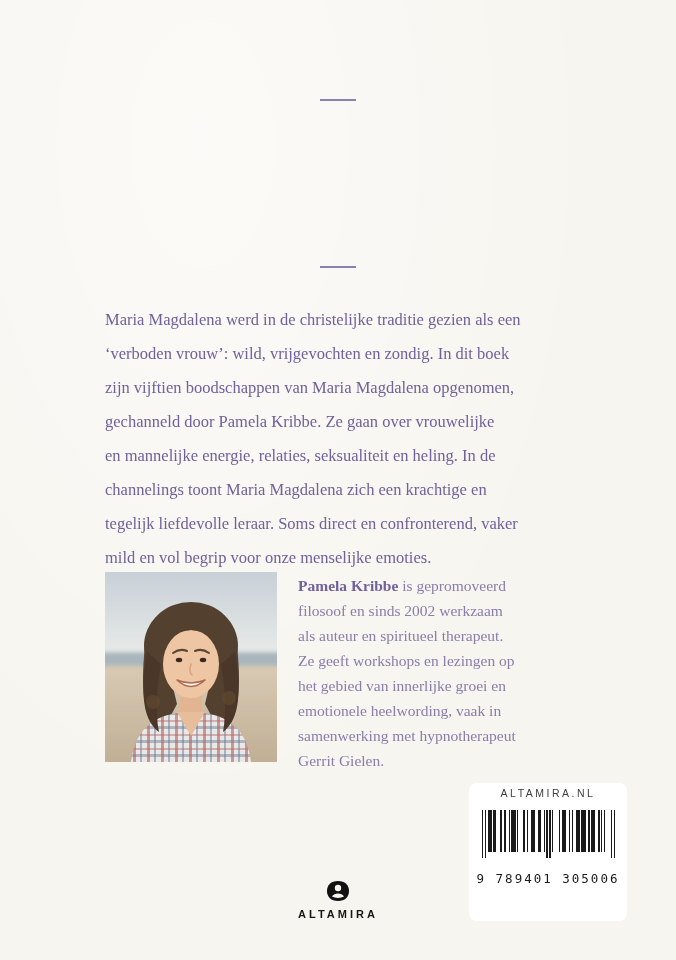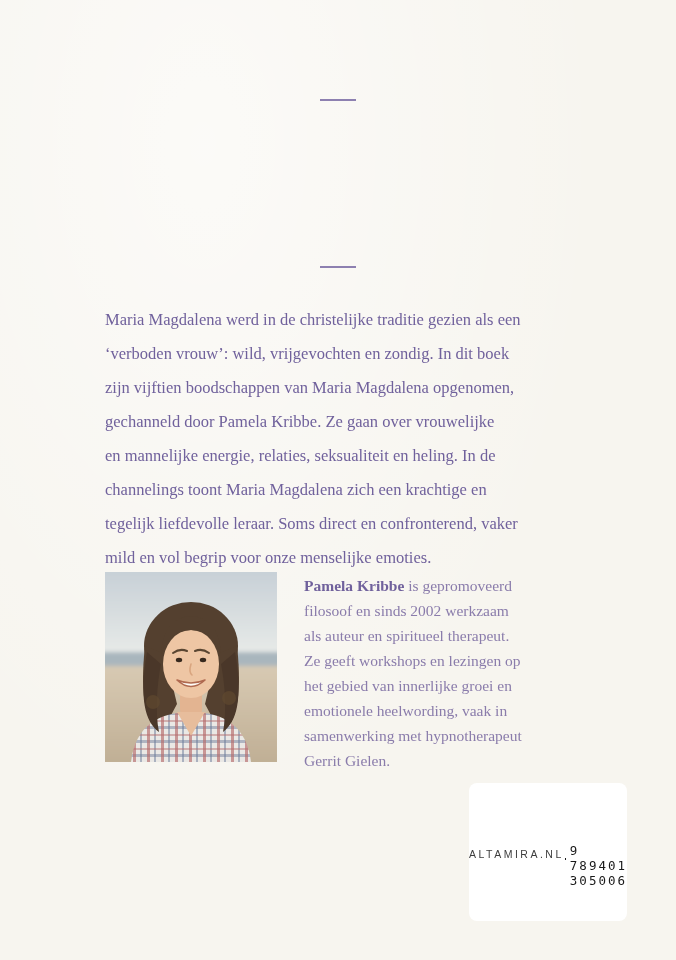--- a/index.html
+++ b/index.html
@@ -36,21 +36,21 @@
 
   .synopsis {
     position:absolute; top:303px; left:105px; width:480px;
     font-size:16.5px; line-height:34px;
     color:#70619c;
     white-space:pre-line;
   }
 
   .author-row {
     position:absolute; top:572px; left:105px; right:50px;
-    display:flex; gap:27px; align-items:flex-start;
+    display:flex; gap:21px; align-items:flex-start;
   }
   .photo { width:172px; height:190px; flex:none; overflow:hidden; }
   .photo svg { display:block; }
   .bio {
     font-size:15.5px; line-height:25px;
     color:#8a7cab; padding-top:1px;
   }
   .bio-name { font-weight:bold; color:#70619c; }
   .bio-rest { white-space:pre-line; }
 
@@ -62,22 +62,22 @@
   .publisher-name {
     font-family:"Liberation Sans", sans-serif;
     font-size:11px; font-weight:bold; letter-spacing:3px;
     color:#161616;
   }
 
   .barcode-box {
     position:absolute; right:49px; bottom:39px;
     width:158px; height:138px;
     background:#ffffff; border-radius:8px;
-    display:flex; flex-direction:row; align-items:center;
-    padding-top:14px; box-sizing:border-box;
+    display:flex; flex-direction:column; align-items:center;
+    padding-top:4px; box-sizing:border-box;
   }
   .bc-site {
     font-family:"Liberation Sans", sans-serif;
     font-size:10.5px; letter-spacing:2.5px;
     color:#3d3d3d; margin-bottom:11px;
   }
   .bc-bars { width:133px; height:48px; shape-rendering:crispEdges; }
   .bc-num {
     font-family:"DejaVu Sans Mono", monospace;
     font-size:12.5px; letter-spacing:2px;
@@ -166,20 +166,28 @@
 filosoof en sinds 2002 werkzaam
 als auteur en spiritueel therapeut.
 Ze geeft workshops en lezingen op
 het gebied van innerlijke groei en
 emotionele heelwording, vaak in
 samenwerking met hypnotherapeut
 Gerrit Gielen.</span>
     </div>
   </div>
 
+  <div class="publisher">
+    <svg width="26" height="24" viewBox="0 0 26 24" aria-hidden="true">
+      <path d="M13 2 C6 2 2 6 2 12 C2 18 6 22 13 22 C20 22 24 18 24 12 C24 6 20 2 13 2 Z" fill="#121212"></path>
+      <circle cx="13" cy="9" r="3.2" fill="#f7f5ef"></circle>
+      <path d="M7 17.5 C9 13.5 17 13.5 19 17.5 C15.8 19.4 10.2 19.4 7 17.5 Z" fill="#f7f5ef"></path>
+    </svg>
+    <div class="publisher-name">ALTAMIRA</div>
+  </div>
 
   <div class="barcode-box">
     <div class="bc-site">ALTAMIRA.NL</div>
     <svg class="bc-bars" aria-hidden="true" viewBox="0 0 133 48">
         <rect x="0.0" y="0" width="1.4" height="48" fill="#1a1a1a"></rect>
         <rect x="2.8" y="0" width="1.4" height="48" fill="#1a1a1a"></rect>
         <rect x="5.6" y="0" width="1.4" height="42" fill="#1a1a1a"></rect>
         <rect x="7.0" y="0" width="1.4" height="42" fill="#1a1a1a"></rect>
         <rect x="8.4" y="0" width="1.4" height="42" fill="#1a1a1a"></rect>
         <rect x="11.2" y="0" width="1.4" height="42" fill="#1a1a1a"></rect>

